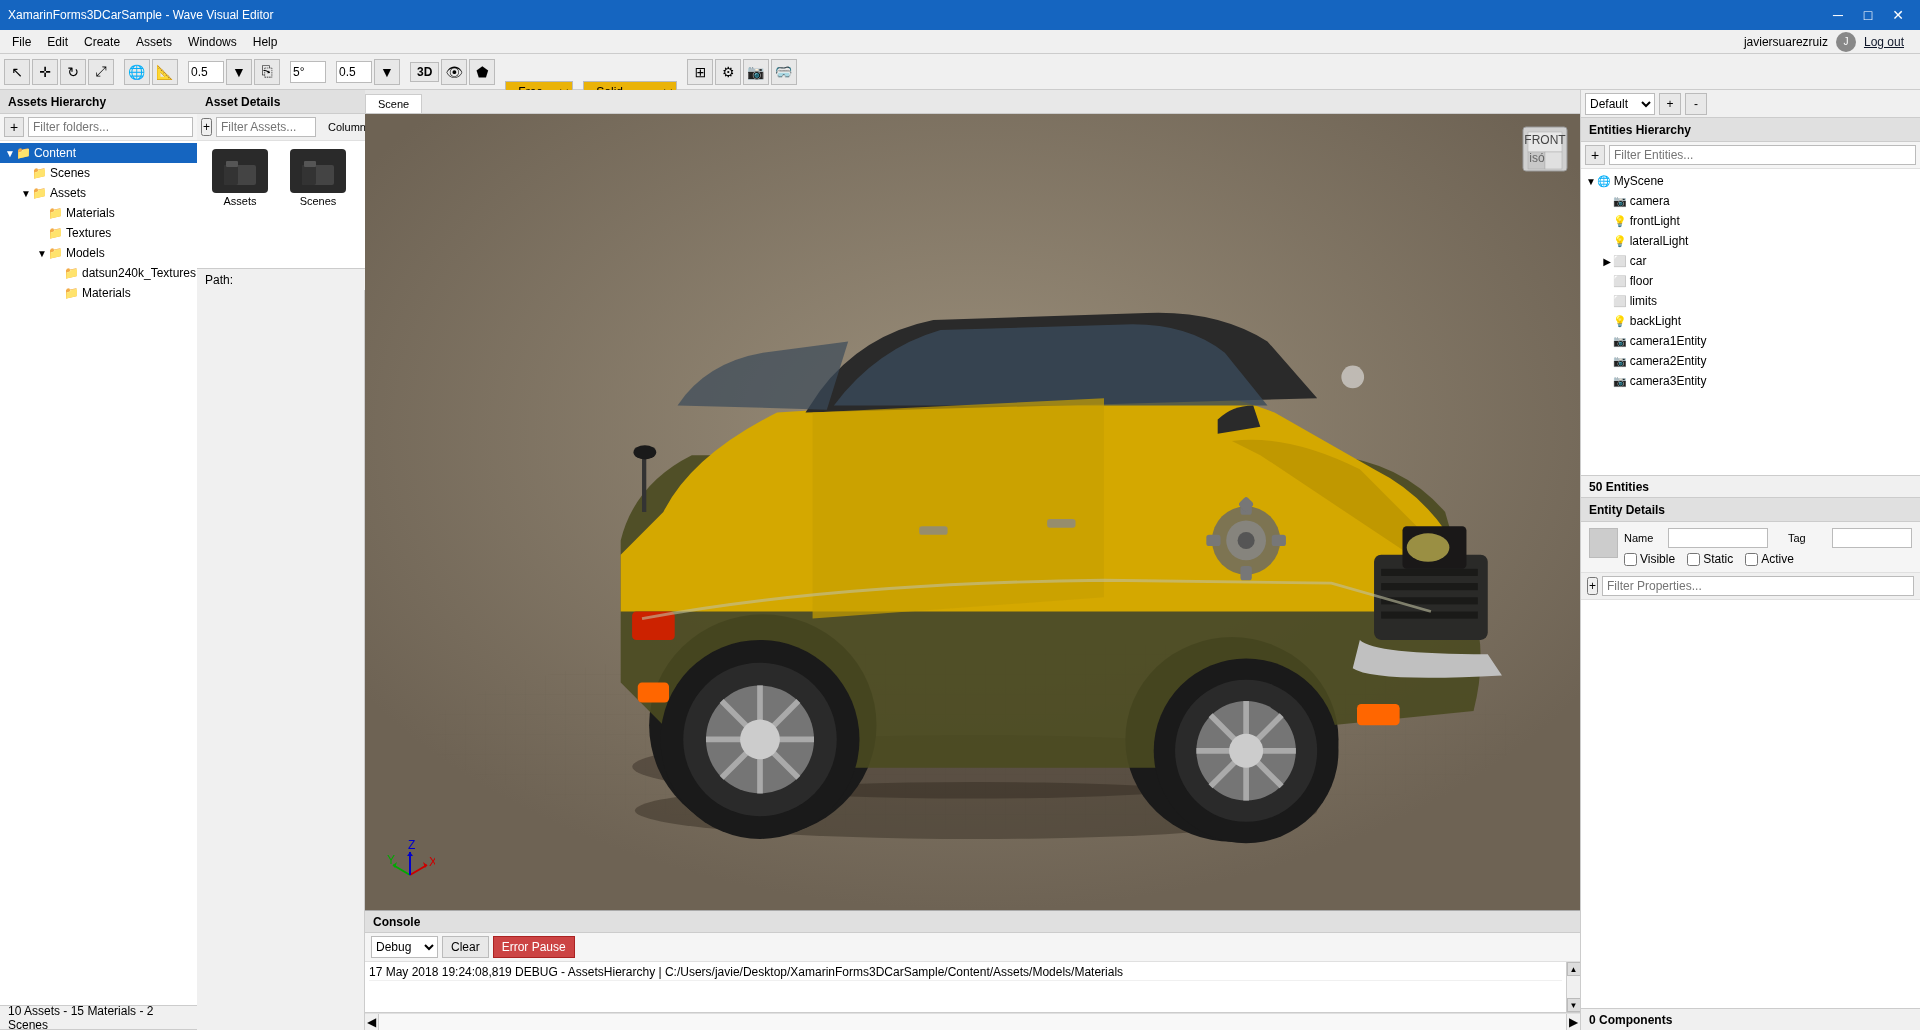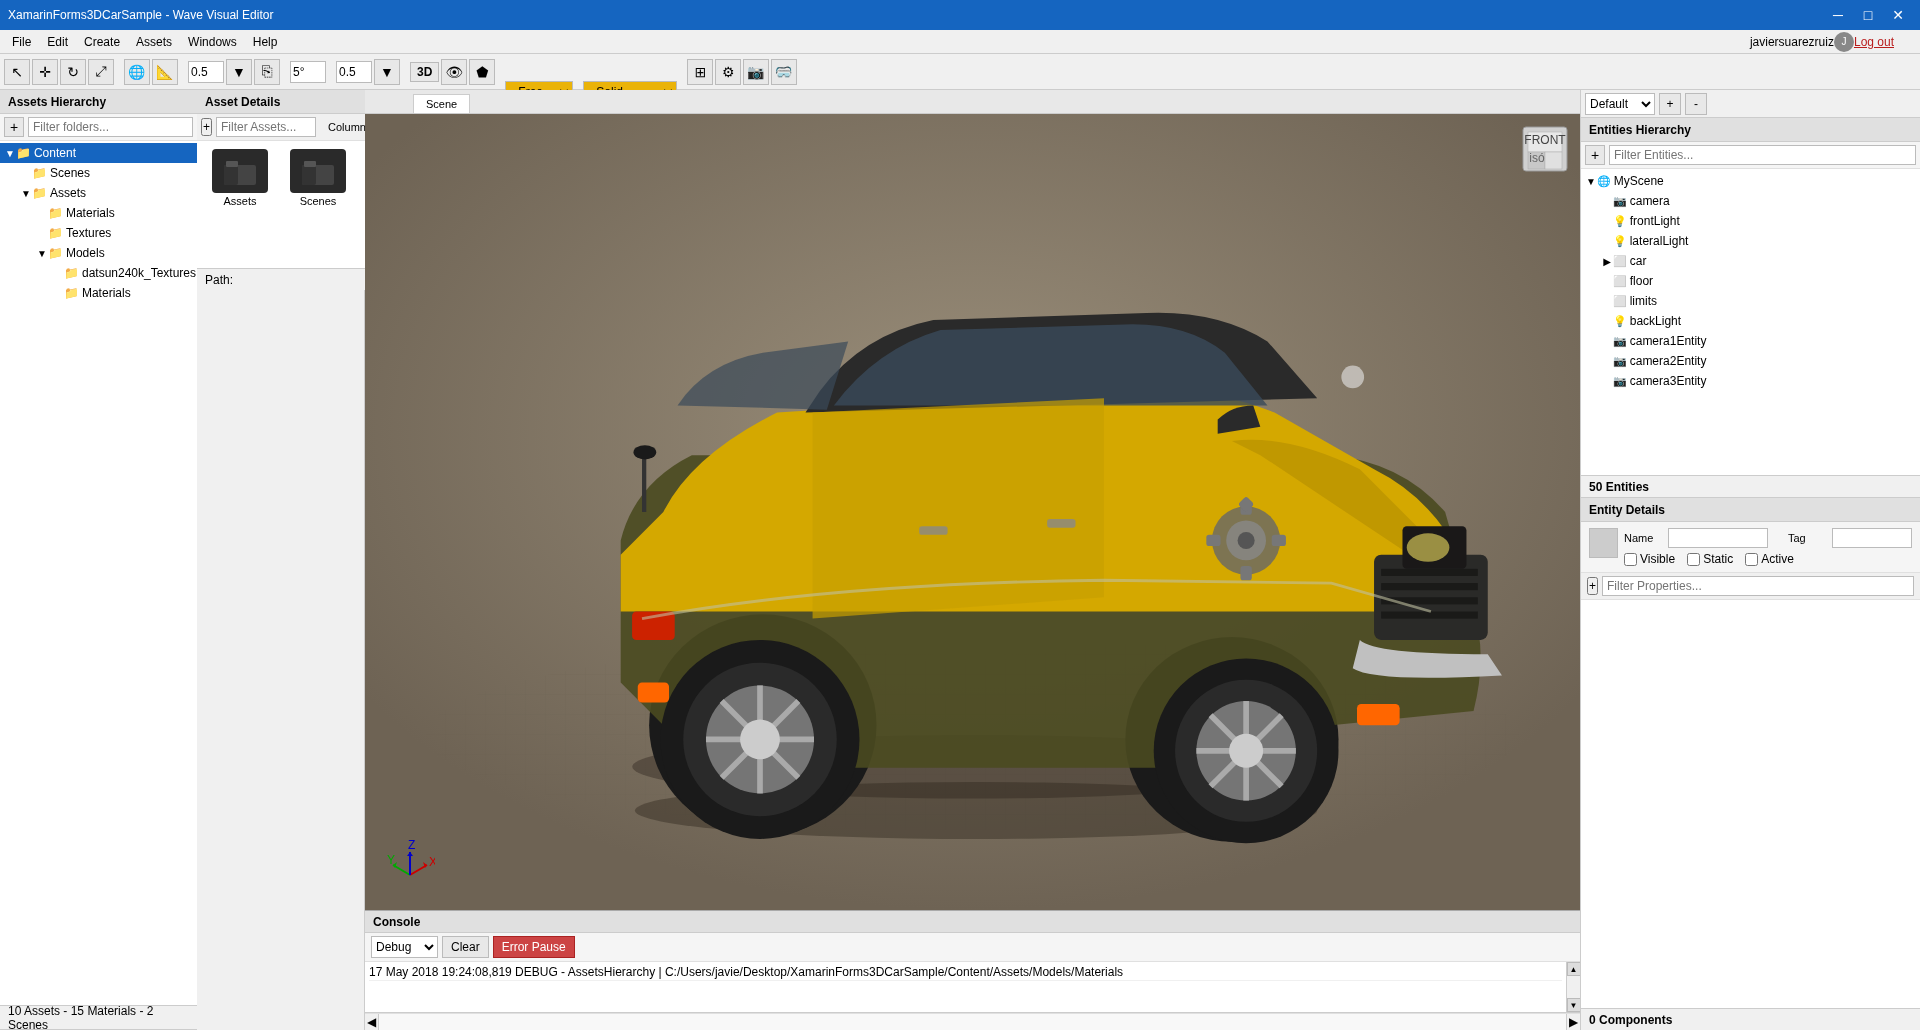--- a/index.html
+++ b/index.html
@@ -32,21 +32,21 @@
       flex-shrink: 0;
       padding: 8px 4px;
     }
     #menu-bar .menu-item {
       padding: 2px 8px;
       cursor: pointer;
       height: 100%;
       display: flex;
       align-items: center;
     }
-    #menu-bar .user-section { margin-left: auto; display: flex; align-items: center; }
+    #menu-bar .user-section { margin-left: auto; display: flex; align-items: center; gap: 8px; }
     #menu-bar .user-avatar {
       width: 20px; height: 20px; border-radius: 50%; background: #888;
       display: flex; align-items: center; justify-content: center; color: white; font-size: 10px;
     }
 
     
     #toolbar {
       background: #f0f0f0;
       height: 36px;
       display: flex;
@@ -218,21 +218,20 @@
       border-bottom: 1px solid #ccc;
       flex-shrink: 0;
     }
     .scene-tab-item {
       padding: 3px 12px;
       background: white;
       border: 1px solid #ccc;
       border-bottom: none;
       cursor: pointer;
       font-size: 11px;
-      margin-left: 48px;
     }
 
     #viewport {
       flex: 1;
       background: #7a6e5a;
       position: relative;
       overflow: hidden;
     }
 
     
@@ -431,21 +430,21 @@
 <div id="menu-bar">
   <div class="menu-item">File</div>
   <div class="menu-item">Edit</div>
   <div class="menu-item">Create</div>
   <div class="menu-item">Assets</div>
   <div class="menu-item">Windows</div>
   <div class="menu-item">Help</div>
   <div class="user-section">
     <span>javiersuarezruiz</span>
     <div class="user-avatar">J</div>
-    <span style="cursor:pointer; color:#b91c1c; text-decoration:underline; margin-right:22px;">Log out</span>
+    <span style="cursor:pointer; color:#0f172a; text-decoration:underline; margin-right:12px;">Log out</span>
   </div>
 </div>
 
 <div id="toolbar">
   <button class="tb-btn">↖</button>
   <button class="tb-btn">✛</button>
   <button class="tb-btn">↻</button>
   <button class="tb-btn">⤢</button>
   <div class="tb-separator"></div>
   <button class="tb-btn">🌐</button>

